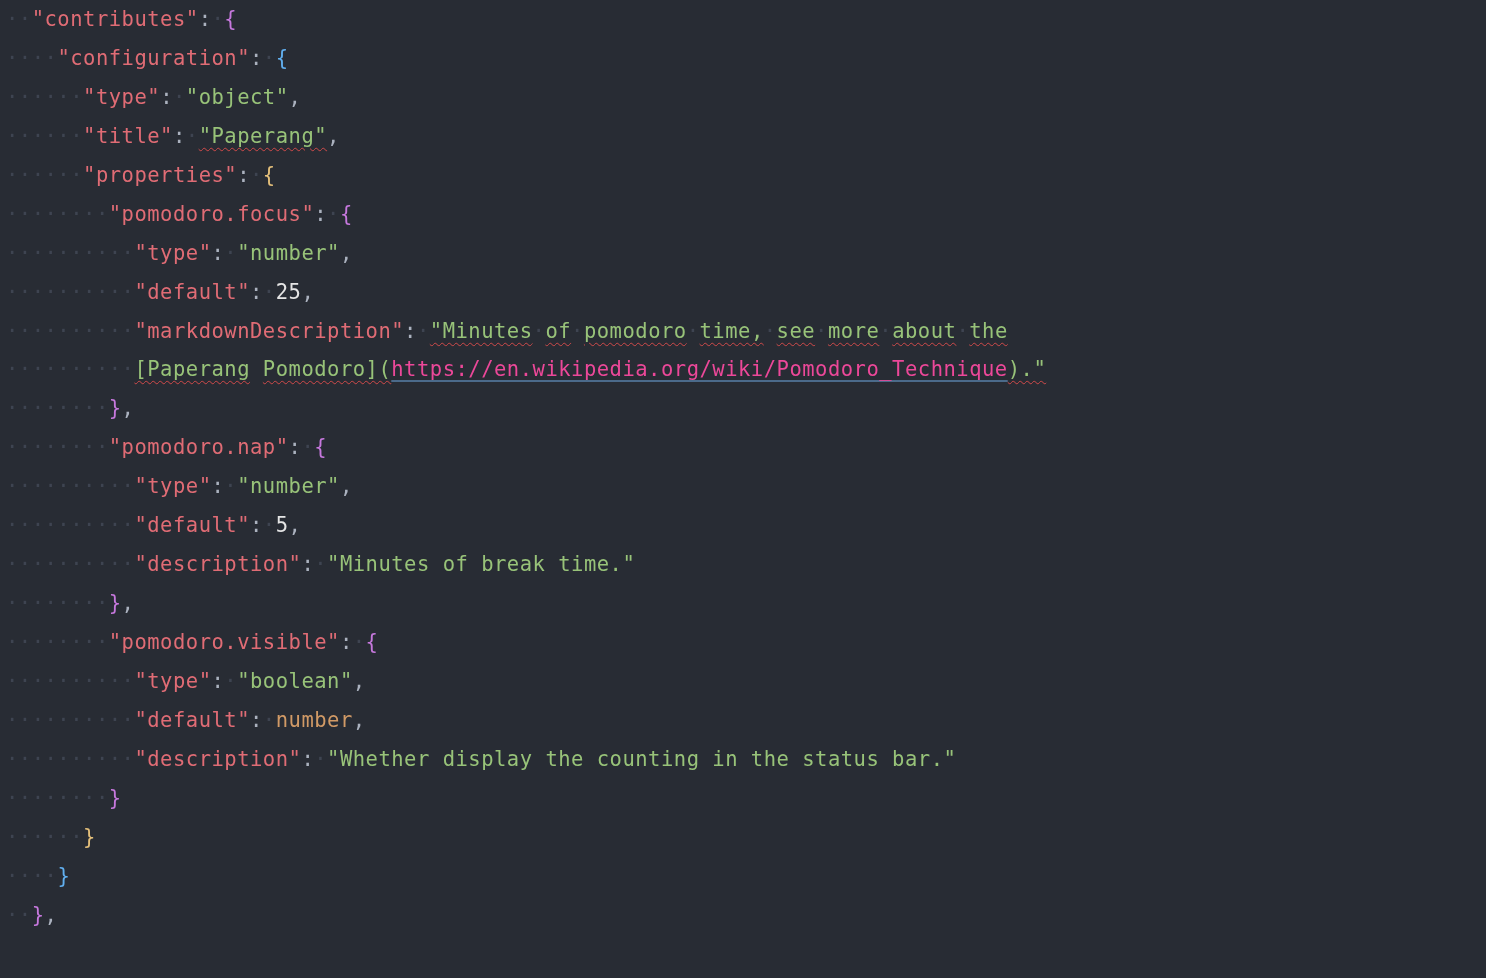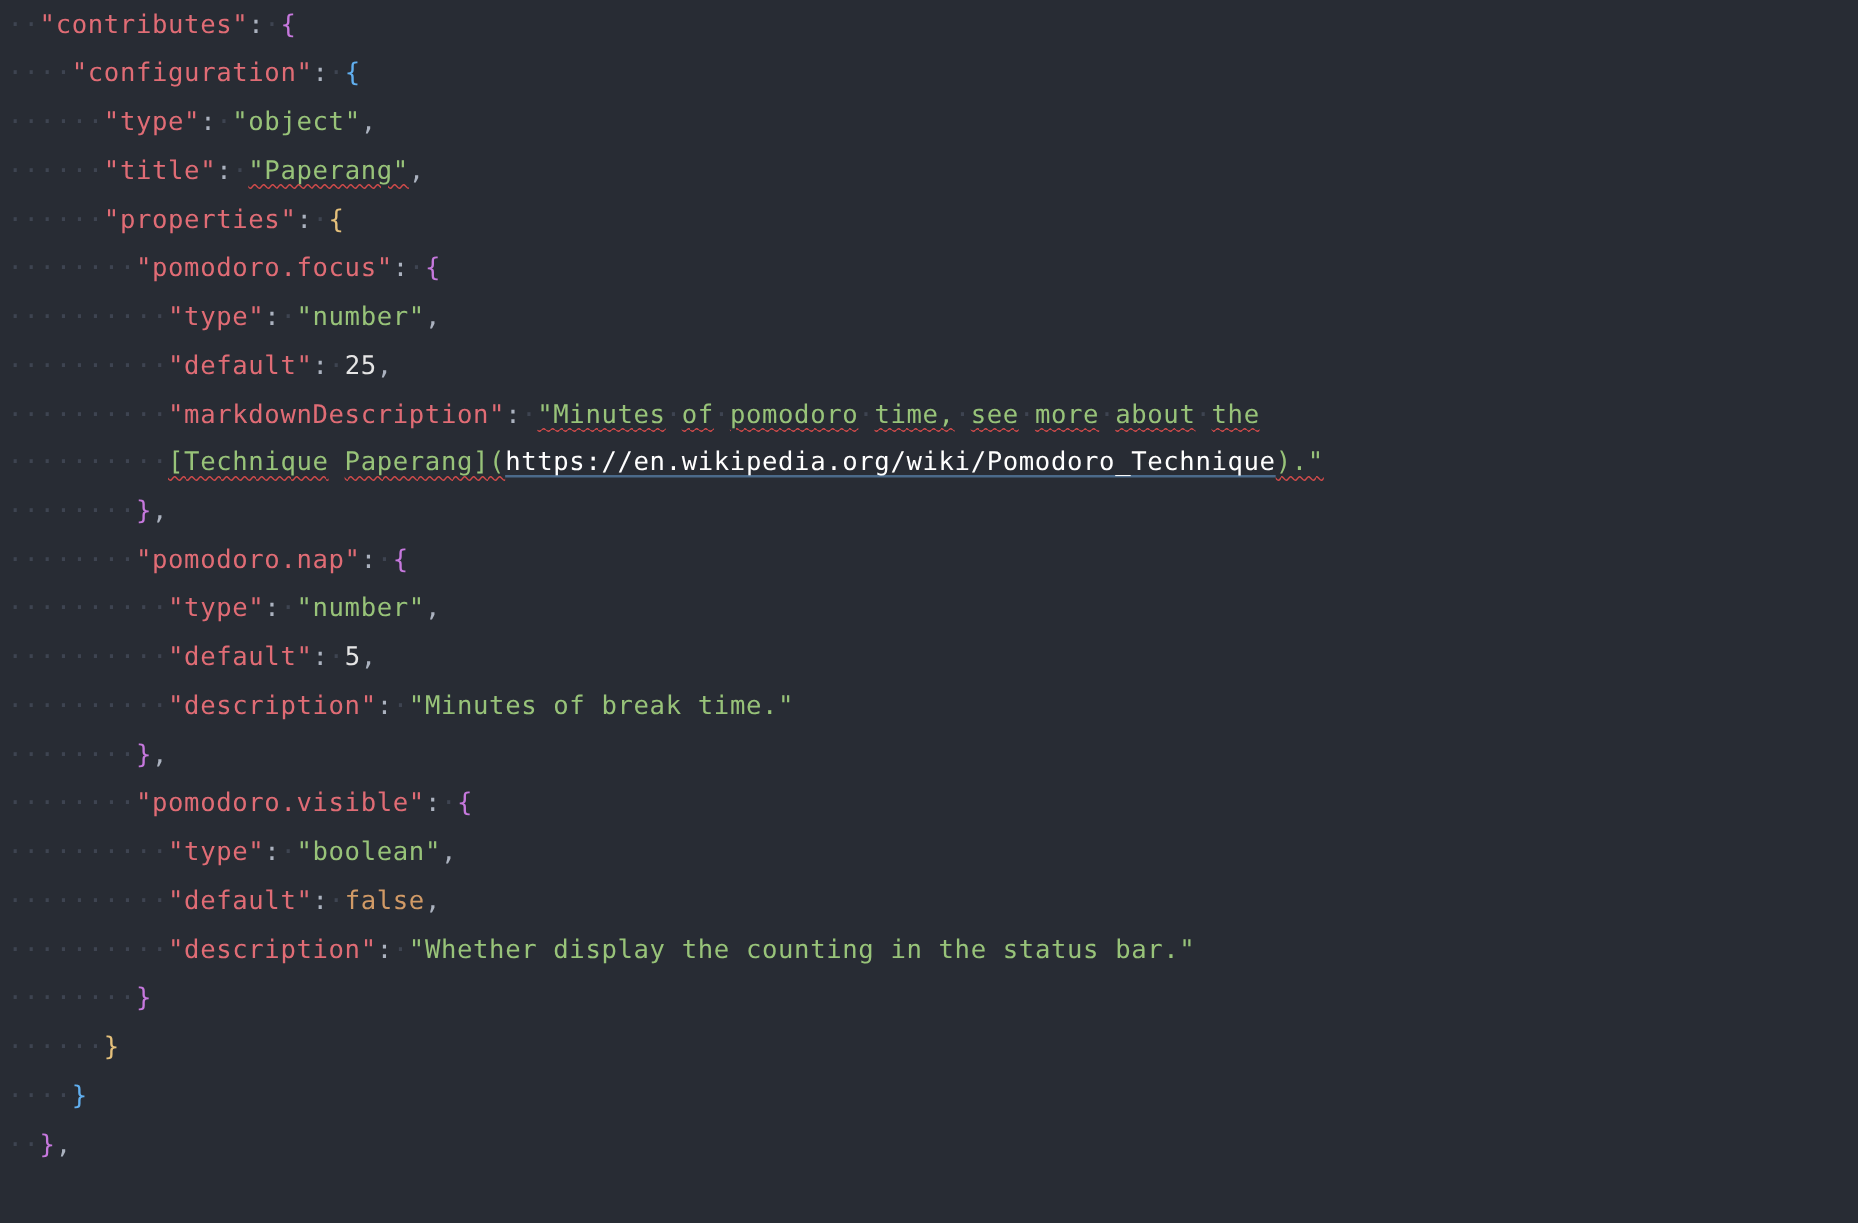--- a/index.html
+++ b/index.html
@@ -28,21 +28,21 @@
   }
   .key { color: #e06c75; }      
   .str { color: #98c379; }      
   .num { color: #e5e5e5; }      
   .bool{ color: #d19a66; }      
   .pun { color: #abb2bf; }      
   .br-y{ color: #e5c07b; }      
   .br-p{ color: #c678dd; }      
   .br-b{ color: #61afef; }      
   .url {
-    color: #ffffff;
+    color: #ec4899;
     text-decoration: underline;
     text-decoration-color: #4b6a8a;
     text-underline-offset: 4px;
   }
   .err {
     text-decoration-line: underline;
     text-decoration-style: wavy;
     text-decoration-color: #d04a4a;
     text-decoration-thickness: 1.4px;
     text-underline-offset: 4px;
@@ -64,39 +64,39 @@
 <span class="line"><span class="ws">······</span><span class="key">"properties"</span><span class="pun">:</span><span class="ws">·</span><span class="br-y">{</span></span>
 
 <span class="line"><span class="ws">········</span><span class="key">"pomodoro.focus"</span><span class="pun">:</span><span class="ws">·</span><span class="br-p">{</span></span>
 
 <span class="line"><span class="ws">··········</span><span class="key">"type"</span><span class="pun">:</span><span class="ws">·</span><span class="str">"number"</span><span class="pun">,</span></span>
 
 <span class="line"><span class="ws">··········</span><span class="key">"default"</span><span class="pun">:</span><span class="ws">·</span><span class="num">25</span><span class="pun">,</span></span>
 
 <span class="line"><span class="ws">··········</span><span class="key">"markdownDescription"</span><span class="pun">:</span><span class="ws">·</span><span class="str err">"Minutes</span><span class="ws">·</span><span class="str err">of</span><span class="ws">·</span><span class="str err">pomodoro</span><span class="ws">·</span><span class="str err">time,</span><span class="ws">·</span><span class="str err">see</span><span class="ws">·</span><span class="str err">more</span><span class="ws">·</span><span class="str err">about</span><span class="ws">·</span><span class="str err">the</span></span>
 
-<span class="line"><span class="ws">··········</span><span class="str err">[Technique</span><span class="str"> </span><span class="str err">Paperang](</span><span class="str url">https://en.wikipedia.org/wiki/Pomodoro_Technique</span><span class="str err">)."</span></span>
+<span class="line"><span class="ws">··········</span><span class="str err">[Paperang</span><span class="str"> </span><span class="str err">Pomodoro](</span><span class="str url">https://en.wikipedia.org/wiki/Pomodoro_Technique</span><span class="str err">)."</span></span>
 
 <span class="line"><span class="ws">········</span><span class="br-p">}</span><span class="pun">,</span></span>
 
 <span class="line"><span class="ws">········</span><span class="key">"pomodoro.nap"</span><span class="pun">:</span><span class="ws">·</span><span class="br-p">{</span></span>
 
 <span class="line"><span class="ws">··········</span><span class="key">"type"</span><span class="pun">:</span><span class="ws">·</span><span class="str">"number"</span><span class="pun">,</span></span>
 
 <span class="line"><span class="ws">··········</span><span class="key">"default"</span><span class="pun">:</span><span class="ws">·</span><span class="num">5</span><span class="pun">,</span></span>
 
 <span class="line"><span class="ws">··········</span><span class="key">"description"</span><span class="pun">:</span><span class="ws">·</span><span class="str">"Minutes of break time."</span></span>
 
 <span class="line"><span class="ws">········</span><span class="br-p">}</span><span class="pun">,</span></span>
 
 <span class="line"><span class="ws">········</span><span class="key">"pomodoro.visible"</span><span class="pun">:</span><span class="ws">·</span><span class="br-p">{</span></span>
 
 <span class="line"><span class="ws">··········</span><span class="key">"type"</span><span class="pun">:</span><span class="ws">·</span><span class="str">"boolean"</span><span class="pun">,</span></span>
 
-<span class="line"><span class="ws">··········</span><span class="key">"default"</span><span class="pun">:</span><span class="ws">·</span><span class="bool">false</span><span class="pun">,</span></span>
+<span class="line"><span class="ws">··········</span><span class="key">"default"</span><span class="pun">:</span><span class="ws">·</span><span class="bool">number</span><span class="pun">,</span></span>
 
 <span class="line"><span class="ws">··········</span><span class="key">"description"</span><span class="pun">:</span><span class="ws">·</span><span class="str">"Whether display the counting in the status bar."</span></span>
 
 <span class="line"><span class="ws">········</span><span class="br-p">}</span></span>
 
 <span class="line"><span class="ws">······</span><span class="br-y">}</span></span>
 
 <span class="line"><span class="ws">····</span><span class="br-b">}</span></span>
 
 <span class="line"><span class="ws">··</span><span class="br-p">}</span><span class="pun">,</span></span>

